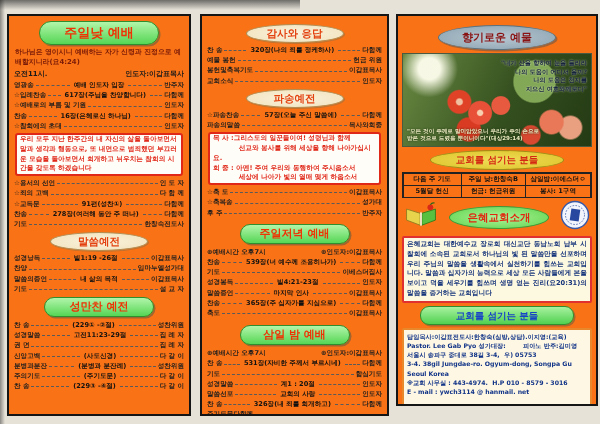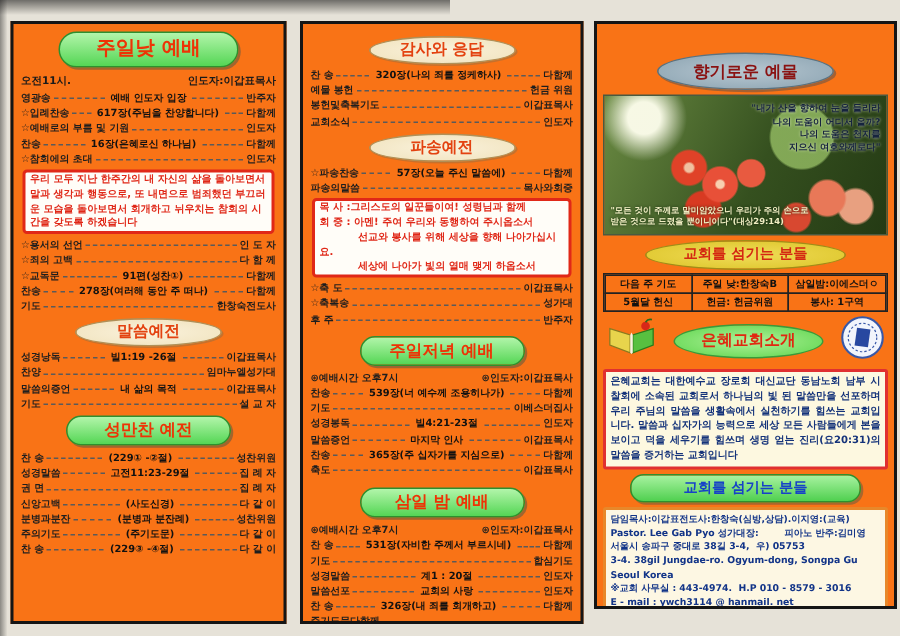--- a/index.html
+++ b/index.html
@@ -6,21 +6,21 @@
   body{width:600px;height:424px;position:relative;background:#e6e2d8;
        font-family:"DejaVu Sans",sans-serif;overflow:hidden}
   body::before{content:"";position:absolute;left:0;top:0;width:300px;height:10px;
        background:linear-gradient(rgba(30,30,30,.6),rgba(30,30,30,0));z-index:5;pointer-events:none}
   body::after{content:"";position:absolute;left:0;top:0;width:5px;height:424px;
        background:linear-gradient(90deg,rgba(30,30,30,.45),rgba(30,30,30,0));z-index:5;pointer-events:none}
   .col{position:absolute;background:#f97316;border:2px solid #151515;box-sizing:border-box;
        padding:2px 5px;overflow:hidden}
   #colL{left:7px;top:14px;width:184px;height:402px}
   #colM{left:200px;top:14px;width:189px;height:402px}
-  #colR{left:396px;top:14px;width:202px;height:392px;padding:16px 4px}
+  #colR{left:396px;top:14px;width:202px;height:392px;padding:6px 4px}
 
   .gheader{margin:3px auto 3px;text-align:center;
        background:linear-gradient(#b2f5aa,#55d655);border:1px solid #2f8f2f;border-radius:12px;
        color:#ee3305;font-weight:bold;box-shadow:1.5px 1.5px 0 rgba(90,90,70,.55)}
   .gh-big{width:118px;font-size:13px;line-height:22px}
   .gh-mid{width:108px;font-size:11px;line-height:18px}
   .oval{margin:3px auto 2px;text-align:center;background:radial-gradient(#faf2dc,#f0e2bc);
        border:1px solid #b09058;border-radius:50%;color:#e34210;font-weight:bold;
        font-size:10.5px;line-height:17px;width:96px;box-shadow:1px 1px 0 rgba(120,110,80,.4)}
 
@@ -79,20 +79,21 @@
   .contact{border:2px solid #e8882a;border-radius:2px;background:#fdf7e3;color:#123488;
        font-weight:bold;font-size:6.2px;line-height:9.2px;padding:2px 3px;margin:1px 0}
   .contact .link{color:#1133cc;text-decoration:underline}
   .contact div{white-space:pre-wrap}
 </style>
 </head>
 <body>
 
 <div class="col" id="colL">
   <div class="gheader gh-big">주일낮 예배</div>
+  <div class="verse">하나님은 영이시니 예배하는 자가 신령과 진정으로 예배할지니라(요4:24)</div>
   <div class="metarow">
     <span>오전11시.</span>
     <span>인도자:이갑표목사</span>
   </div>
   <div>
       <div class="pline">
         <span class="pl">영광송</span>
         <span class="leader"></span>
         <span class="pc">예배 인도자 입장</span>
         <span class="leader"></span>
@@ -272,22 +273,22 @@
         <span class="pr">다함께</span>
       </div>
       <div class="pline">
         <span class="pl">파송의말씀</span>
         <span class="leader"></span>
         <span class="pr">목사와회중</span>
       </div>
     </div>
   <div class="redbox">
       <div>목 사 :그리스도의 일꾼들이여! 성령님과 함께</div>
+      <div>           선교와 봉사를 위해 세상을 향해 나아가십시요.</div>
       <div>회 중 : 아멘! 주여 우리와 동행하여 주시옵소서</div>
-      <div>           선교와 봉사를 위해 세상을 향해 나아가십시요.</div>
       <div>           세상에 나아가 빛의 열매 맺게 하옵소서</div>
     </div>
   <div>
       <div class="pline">
         <span class="pl">☆축 도</span>
         <span class="leader"></span>
         <span class="pr">이갑표목사</span>
       </div>
       <div class="pline">
         <span class="pl">☆축복송</span>

